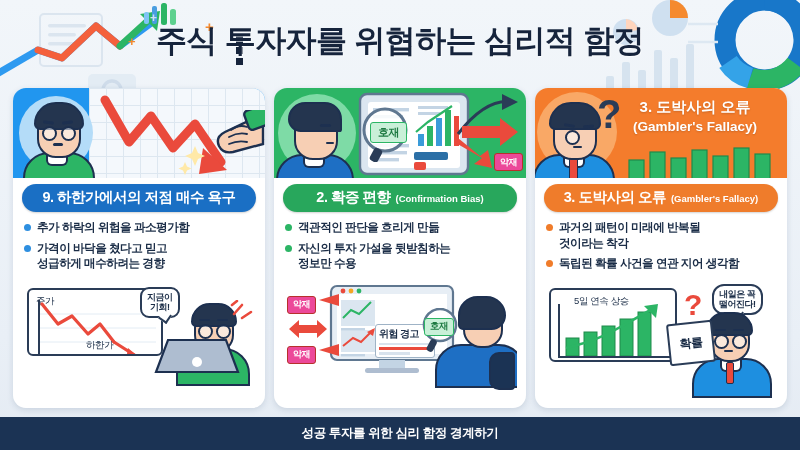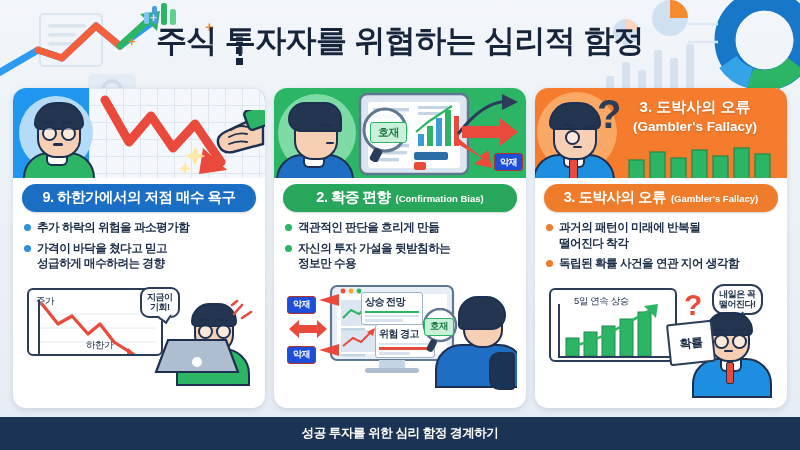--- a/index.html
+++ b/index.html
@@ -93,21 +93,21 @@
 
   
   .scene { margin:2px 9px 9px; flex:1 1 auto; position:relative;
            background:#fff; border-radius:8px; overflow:hidden; }
   .scene-frame { position:absolute; left:5px; top:6px; width:136px; height:68px;
                  border:2px solid #2a3c57; border-radius:6px; background:#fff; }
   .axis { position:absolute; background:#2a3c57; }
   .tag  { position:absolute; font-size:8.5px; font-weight:normal; letter-spacing:-0.4px; }
 
   .chipbox { position:absolute; font-size:9px; font-weight:bold; color:#fff;
-             background:#1d4ed8; border-radius:3px; padding:1.5px 5px;
+             background:#ec4899; border-radius:3px; padding:1.5px 5px;
              border:1.5px solid #b7302a; letter-spacing:-0.5px; }
   .chipbox.green { background:#c9f0d8; color:#1e7a42; border-color:#2cb565; }
 
   .bubble { position:absolute; background:#fff; border:2px solid #2a3c57;
             border-radius:9px; padding:3px 5px; font-size:9px; font-weight:bold;
             color:#1b2d47; text-align:center; line-height:1.2; letter-spacing:-0.5px; }
   .bubble:after { content:""; position:absolute; width:8px; height:8px; background:#fff;
                   border-right:2px solid #2a3c57; border-bottom:2px solid #2a3c57;
                   transform:rotate(35deg); bottom:-6px; left:18px; }
 
@@ -355,26 +355,20 @@
               <rect x="14" y="46" width="34" height="22"></rect>
             </g>
           <g fill="#c3d4e4">
               <rect x="14" y="44" width="24" height="2.4"></rect>
               <rect x="14" y="70" width="24" height="2.4"></rect>
             </g>
           <path d="M16 34 L24 26 L32 30 L44 18" fill="none" stroke="#2cb565" stroke-width="2"></path>
           <path d="M16 62 L26 54 L34 58 L46 46" fill="none" stroke="#ea4a3c" stroke-width="2"></path>
           <path d="M40 48 L48 44 L46 52 Z" fill="#ea4a3c"></path>
         </svg>
-        <div style="position:absolute;left:78px;top:10px;width:62px;background:#fff;border:1.6px solid #9fb3c6;border-radius:3px;padding:2px 3px;">
-          <div style="font-size:10px;font-weight:bold;color:#1b2d47;letter-spacing:-0.6px;">상승 전망</div>
-          <div style="height:2.4px;background:#2cb565;margin-top:2px;"></div>
-          <div style="height:2.4px;background:#d9e3ed;margin-top:2px;"></div>
-          <div style="height:2.4px;background:#d9e3ed;margin-top:2px;width:70%;"></div>
-        </div>
         <div style="position:absolute;left:92px;top:42px;width:60px;background:#fff;border:1.6px solid #9fb3c6;border-radius:3px;padding:2px 3px;">
           <div style="font-size:10px;font-weight:bold;color:#1b2d47;letter-spacing:-0.6px;">위험 경고</div>
           <div style="height:2.4px;background:#d9e3ed;margin-top:2px;"></div>
           <div style="height:3.4px;background:#ea4a3c;margin-top:2px;"></div>
           <div style="height:2.4px;background:#d9e3ed;margin-top:2px;width:60%;"></div>
         </div>
         <div class="chipbox" style="left:4px;top:14px;">악재</div>
         <div class="chipbox" style="left:4px;top:64px;">악재</div>
         <svg style="position:absolute;left:32px;top:12px;width:24px;height:12px;">
             <path d="M24 0 L24 12 L4 6 Z" fill="#ea4a3c"></path>
@@ -435,21 +429,21 @@
         <div class="pill orange">
           <span class="ko">3. 도박사의 오류</span>
           <span class="en">(Gambler's Fallacy)</span>
         </div>
       </div>
 
       <div class="bullets">
         <div class="bullet">
           <span class="dot orange"></span>
           <span class="btext" style="white-space:pre-line;">과거의 패턴이 미래에 반복될
-떨어진다 착각</span>
+것이라는 착각</span>
         </div>
         <div class="bullet">
           <span class="dot orange"></span>
           <span class="btext" style="white-space:pre-line;">독립된 확률 사건을 연관 지어 생각함</span>
         </div>
       </div>
 
       <div class="scene">
         <div class="scene-frame" style="width:128px;height:74px;"></div>
         <div class="tag" style="left:30px;top:13px;color:#1b2d47;font-size:9.5px;">5일 연속 상승</div>

